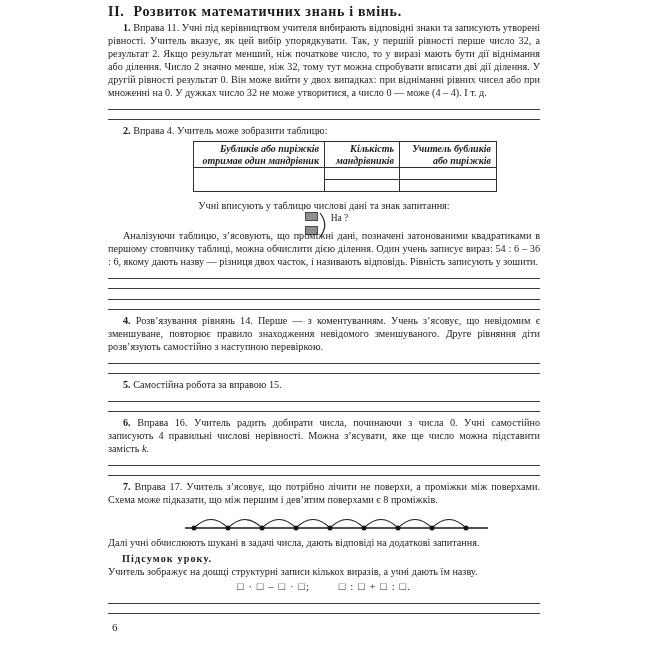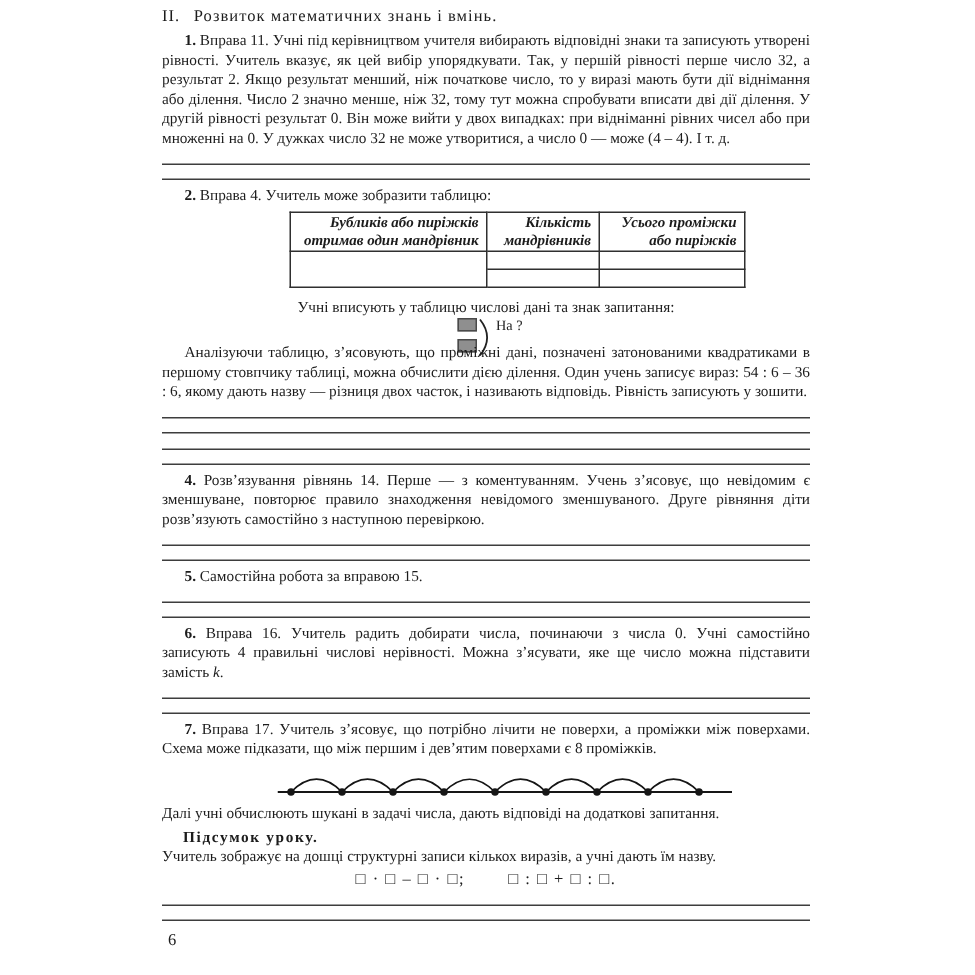--- a/index.html
+++ b/index.html
@@ -8,21 +8,21 @@
     width: 650px; height: 650px;
     background: #ffffff;
     box-sizing: border-box;
     padding: 5px 110px 0 108px;
     font-family: "Liberation Serif", "DejaVu Serif", serif;
     font-size: 10.2px;
     line-height: 13px;
     color: #1c1c1c;
     overflow: hidden;
   }
-  .heading { margin: 0 0 3px 0; font-size: 11px; font-weight: normal; letter-spacing: 0.7px; }
+  .heading { margin: 0 0 3px 0; font-size: 14px; font-weight: bold; letter-spacing: 0.7px; }
   .heading .hnum { margin-right: 9px; }
   .para { margin: 0; text-align: justify; text-indent: 15px; }
   .para .num { font-weight: bold; }
   .noindent { text-indent: 0; }
   .var { font-style: italic; font-family: "Liberation Serif", serif; }
 
   .rules { margin: 0 0 4px 0; }
   .rule { border-top: 1px solid #3d3d3d; height: 0; margin-top: 9.5px; }
 
   
@@ -67,21 +67,21 @@
     <div class="rule"></div>
   </div>
 
   <p class="para"><b class="num">2.</b> <span>Вправа 4. Учитель може зобразити таблицю:</span></p>
 
   <table class="extable">
     <thead>
       <tr>
         <th class="c1">Бубликів або пиріжків отримав один мандрівник</th>
         <th class="c2">Кількість мандрівників</th>
-        <th class="c3">Усього проміжки або пиріжків</th>
+        <th class="c3">Учитель бубликів або пиріжків</th>
       </tr>
     </thead>
     <tbody>
       <tr>
         <td class="c1" rowspan="2"></td>
         <td class="c2"></td>
         <td class="c3"></td>
       </tr>
       <tr>
         <td class="c2"></td>

